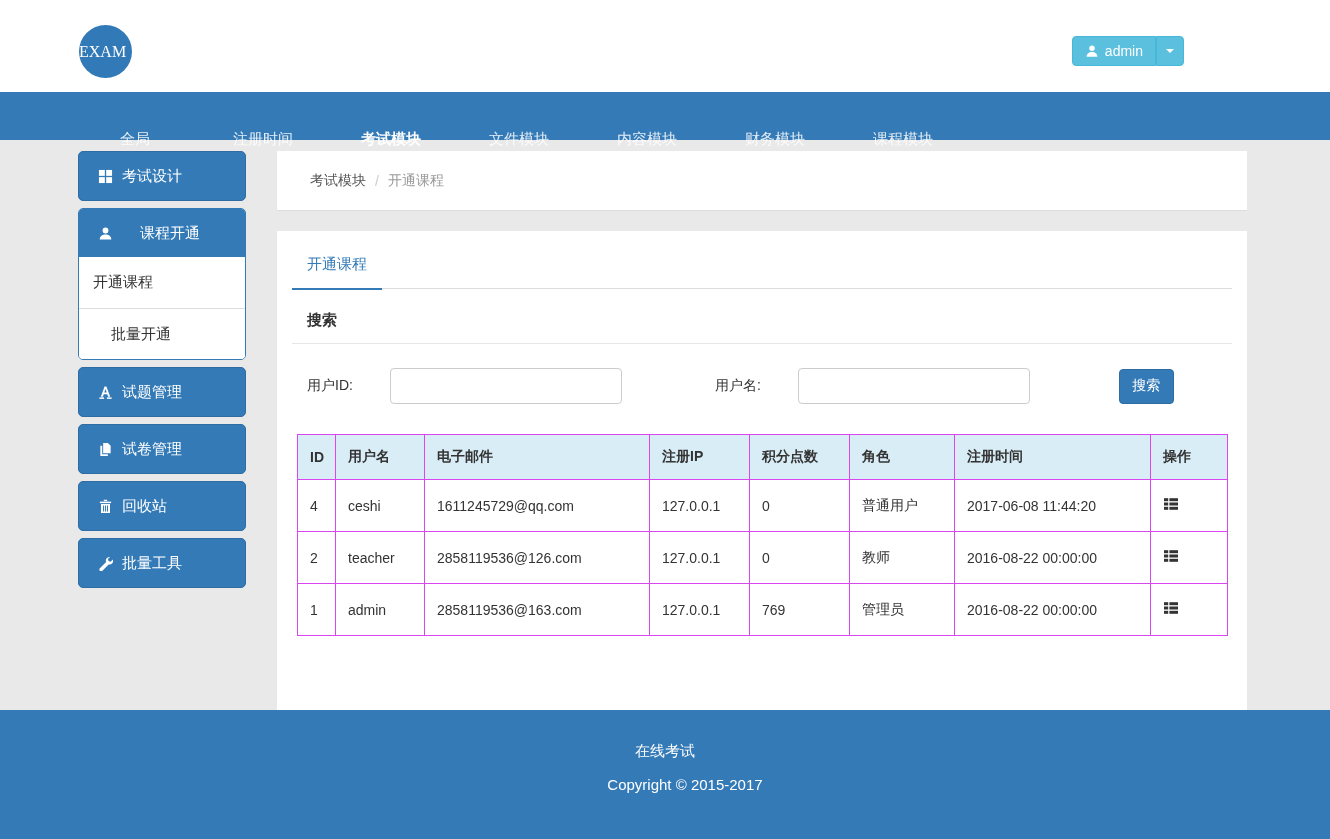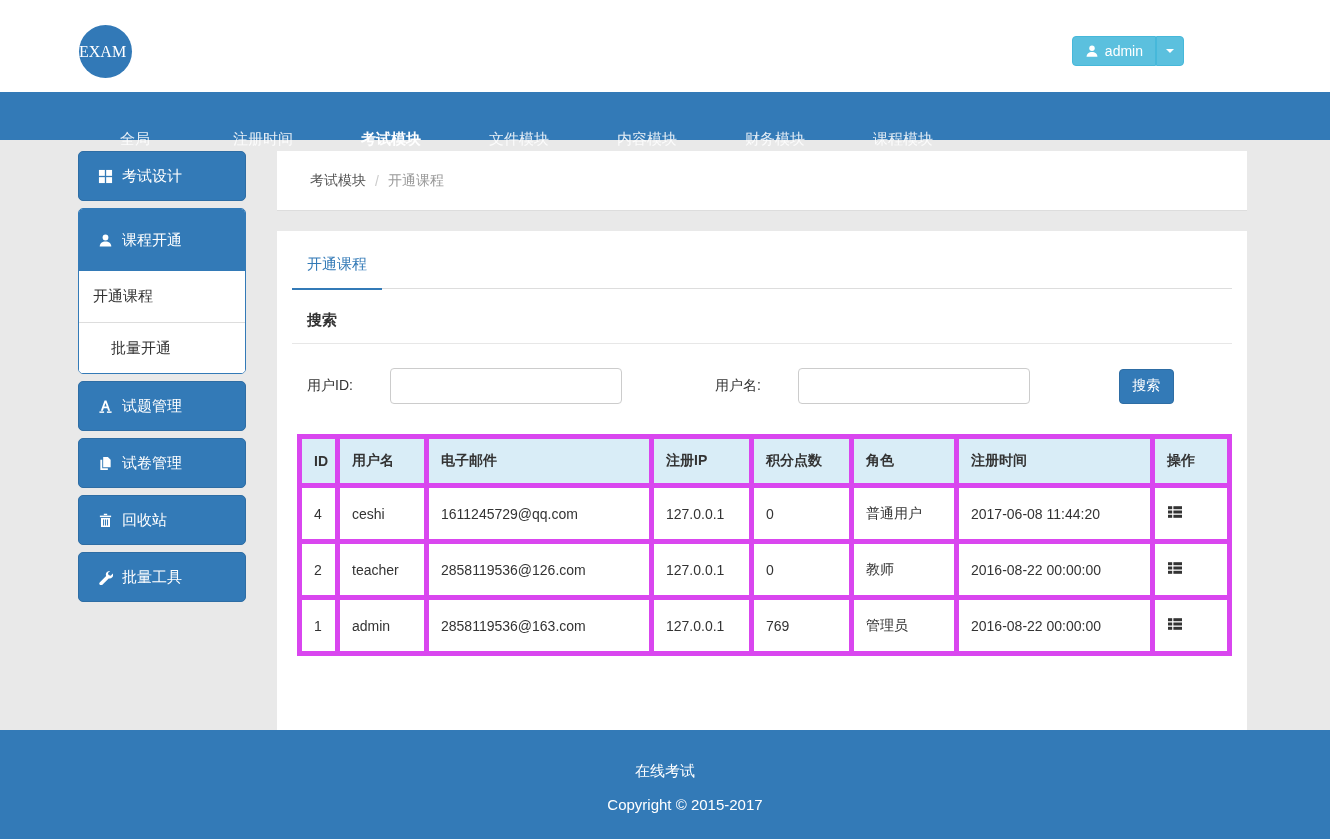--- a/index.html
+++ b/index.html
@@ -56,22 +56,22 @@
   
   .side-btn {
     height:50px; margin-bottom:7px;
     background:#337ab7; border:1px solid #2e6da4; border-radius:5px;
     color:#fff; font-size:15px;
     display:flex; align-items:center; padding-left:19px; gap:9px;
     cursor:pointer;
   }
   .side-group { border:1px solid #337ab7; border-radius:5px; overflow:hidden; margin-bottom:7px; background:#fff; }
   .side-group-header {
-    height:62px; background:#337ab7; color:#fff; font-size:15px;
-    display:flex; align-items:center; padding-left:19px; gap:9px; cursor:pointer;
+    height:48px; background:#337ab7; color:#fff; font-size:15px;
+    display:flex; align-items:center; padding-left:19px; gap:27px; cursor:pointer;
   }
   .side-sub-item {
     height:51px; background:#fff; color:#333; font-size:15px;
     display:flex; align-items:center; padding-left:14px; cursor:pointer;
   }
   .side-sub-item + .side-sub-item { border-top:1px solid #ddd;padding-left:32px; }
   .icon { display:inline-flex; align-items:center; justify-content:center; }
   .icon svg { display:block; }
 
   
@@ -107,21 +107,21 @@
   .lbl-2 { margin-left:93px; }
   .search-btn {
     margin-left:89px; width:55px; height:35px;
     background:#337ab7; border:1px solid #2e6da4; border-radius:4px;
     color:#fff; font-size:14px; cursor:pointer;
     font-family:"Liberation Sans", sans-serif;
   }
 
   
   table.data { border-collapse:collapse; margin:30px 5px 0; width:930px; font-size:14px; table-layout:fixed; }
-  table.data th, table.data td { border:5px solid #d946ef; text-align:left; }
+  table.data th, table.data td { border:1px solid #d946ef; text-align:left; }
   table.data th { background:#d9edf7; padding:13px 12px; font-weight:bold; color:#333; }
   table.data td { padding:16px 12px; color:#333; background:#fff; }
   col.c-id { width:38px; } col.c-user { width:89px; } col.c-mail { width:225px; }
   col.c-ip { width:100px; } col.c-pts { width:100px; } col.c-role { width:105px; }
   col.c-time { width:196px; } col.c-op { width:77px; }
   .op-btn { background:none; border:none; padding:0; cursor:pointer; color:#333; display:inline-flex; }
 
   
   .footer { height:145px; background:#337ab7; color:#fff; text-align:center; padding-top:32px; }
   .footer-line1 { font-size:15px; margin-bottom:15px; }

